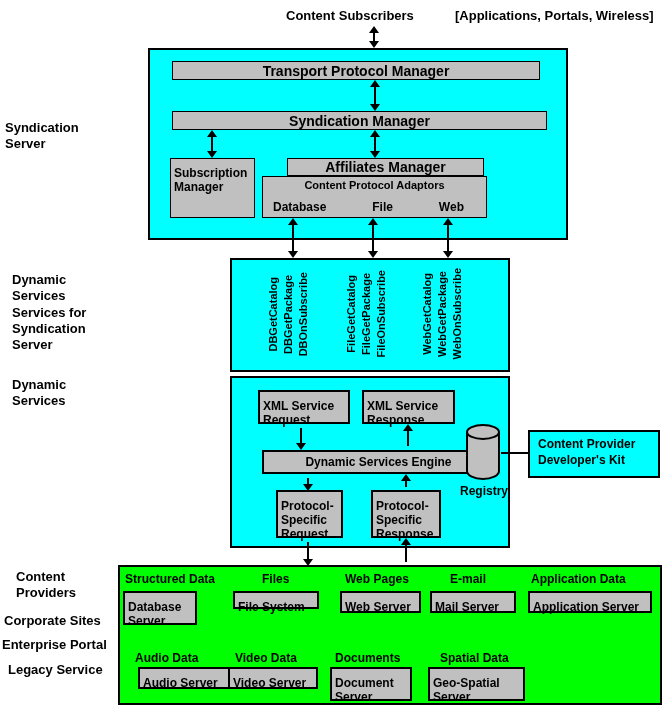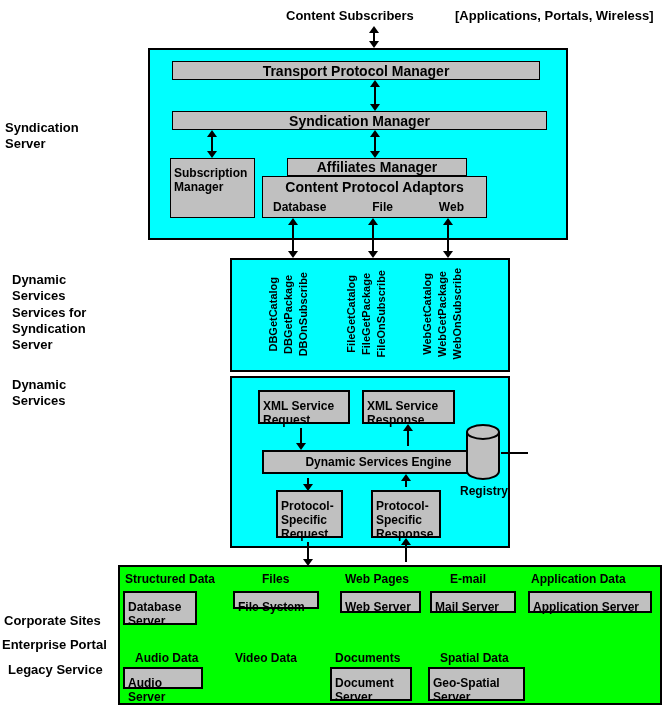--- a/index.html
+++ b/index.html
@@ -21,39 +21,41 @@
   .vgroup{position:absolute;display:flex;flex-direction:row;align-items:center;justify-content:center;}
   .vtxt{writing-mode:vertical-rl;transform:rotate(180deg);font-size:11px;line-height:15px;white-space:nowrap;}
   .arr{position:absolute;width:10px;z-index:6;}
   .arr i{position:absolute;left:4px;top:4px;bottom:4px;width:2px;background:#000;display:block;}
   .arr b{position:absolute;left:0;width:0;height:0;display:block;}
   .arr b.hu{top:0;border-left:5px solid transparent;border-right:5px solid transparent;border-bottom:7px solid #000;}
   .arr b.hd{bottom:0;border-left:5px solid transparent;border-right:5px solid transparent;border-top:7px solid #000;}
   .hline{position:absolute;height:2px;background:#000;}
   .adaptor-row{position:absolute;left:0;right:0;bottom:3px;display:flex;justify-content:space-between;
                padding:0 22px 0 10px;font-size:12px;}
-  .adaptor-title{position:absolute;left:0;right:0;top:2px;text-align:center;font-size:14px;}
+  .adaptor-title{position:absolute;left:0;right:0;top:2px;text-align:center;font-size:11px;}
 </style>
 </head>
 <body>
 
 <div class="page">
 
   <div class="lbl" style="left:286px;top:8px;">Content Subscribers</div>
   <div class="lbl" style="left:455px;top:8px;">[Applications, Portals, Wireless]</div>
 
   <div class="lbl" style="left:5px;top:120px;">Syndication
 Server</div>
   <div class="lbl" style="left:12px;top:272px;">Dynamic
 Services
 Services for
 Syndication
 Server</div>
   <div class="lbl" style="left:12px;top:377px;">Dynamic
 Services</div>
+  <div class="lbl" style="left:16px;top:569px;">Content
+Providers</div>
   <div class="lbl" style="left:4px;top:613px;">Corporate Sites</div>
   <div class="lbl" style="left:2px;top:637px;">Enterprise Portal</div>
   <div class="lbl" style="left:8px;top:662px;">Legacy Service</div>
 
   <div class="box cyan" style="left:148px;top:48px;width:420px;height:192px;">
     <div class="bar" style="left:22px;top:11px;width:368px;height:19px;">Transport Protocol Manager</div>
 
     <div class="arr" style="left:220px;top:30px;height:31px;">
       <i></i>
         <b class="hu"></b>
@@ -69,21 +71,21 @@
     </div>
     <div class="arr" style="left:220px;top:80px;height:28px;">
       <i></i>
         <b class="hu"></b>
         <b class="hd"></b>
     </div>
 
     <div class="cell" style="left:20px;top:108px;width:85px;height:60px;border-width:1px;">Subscription
 Manager</div>
 
-    <div class="bar" style="left:137px;top:108px;width:180px;height:18px;">Affiliates Manager</div>
+    <div class="bar" style="left:137px;top:108px;width:197px;height:18px;">Affiliates Manager</div>
 
     <div class="abs graybg" style="left:112px;top:126px;width:225px;height:42px;border:1px solid #000;box-sizing:border-box;">
       <div class="adaptor-title">Content Protocol Adaptors</div>
       <div class="adaptor-row">
         <span>Database</span>
         <span>File</span>
         <span>Web</span>
       </div>
     </div>
   </div>
@@ -140,20 +142,22 @@
 
     <div class="cell" style="left:44px;top:112px;width:67px;height:48px;">Protocol-
 Specific
 Request</div>
     <div class="cell" style="left:139px;top:112px;width:70px;height:48px;">Protocol-
 Specific
 Response</div>
   </div>
 
   <div class="hline" style="left:501px;top:452px;width:27px;"></div>
+  <div class="box cyan" style="left:528px;top:430px;width:132px;height:48px;font-size:12px;white-space:pre-line;line-height:1.3;padding:5px 4px 0 8px;">Content Provider
+Developer's Kit</div>
 
   <div class="box green-bg" style="left:118px;top:565px;width:544px;height:140px;">
 
     <div class="abs small" style="left:5px;top:5px;">Structured Data</div>
     <div class="abs small" style="left:142px;top:5px;">Files</div>
     <div class="abs small" style="left:225px;top:5px;">Web Pages</div>
     <div class="abs small" style="left:330px;top:5px;">E-mail</div>
     <div class="abs small" style="left:411px;top:5px;">Application Data</div>
 
     <div class="cell magenta" style="left:3px;top:24px;width:74px;height:34px;">Database
@@ -161,21 +165,22 @@
     <div class="cell magenta" style="left:113px;top:24px;width:86px;height:14px;">File System</div>
     <div class="cell magenta" style="left:220px;top:24px;width:81px;height:22px;">Web Server</div>
     <div class="cell" style="left:310px;top:24px;width:86px;height:22px;">Mail Server</div>
     <div class="cell" style="left:408px;top:24px;width:124px;height:22px;">Application Server</div>
 
     <div class="abs small" style="left:15px;top:84px;">Audio Data</div>
     <div class="abs small" style="left:115px;top:84px;">Video Data</div>
     <div class="abs small" style="left:215px;top:84px;">Documents</div>
     <div class="abs small" style="left:320px;top:84px;">Spatial Data</div>
 
-    <div class="cell" style="left:3px;top:100px;width:80px;height:22px;">Audio Server</div>
+    <div class="cell" style="left:18px;top:100px;width:94px;height:22px;">Audio Server</div>
+    <div class="cell" style="left:108px;top:100px;width:90px;height:22px;">Video Server</div>
     <div class="cell" style="left:210px;top:100px;width:82px;height:34px;">Document
 Server</div>
     <div class="cell" style="left:308px;top:100px;width:97px;height:34px;">Geo-Spatial
 Server</div>
   </div>
 
   <div class="arr" style="left:369px;top:26px;height:22px;">
     <i></i>
       <b class="hu"></b>
       <b class="hd"></b>

